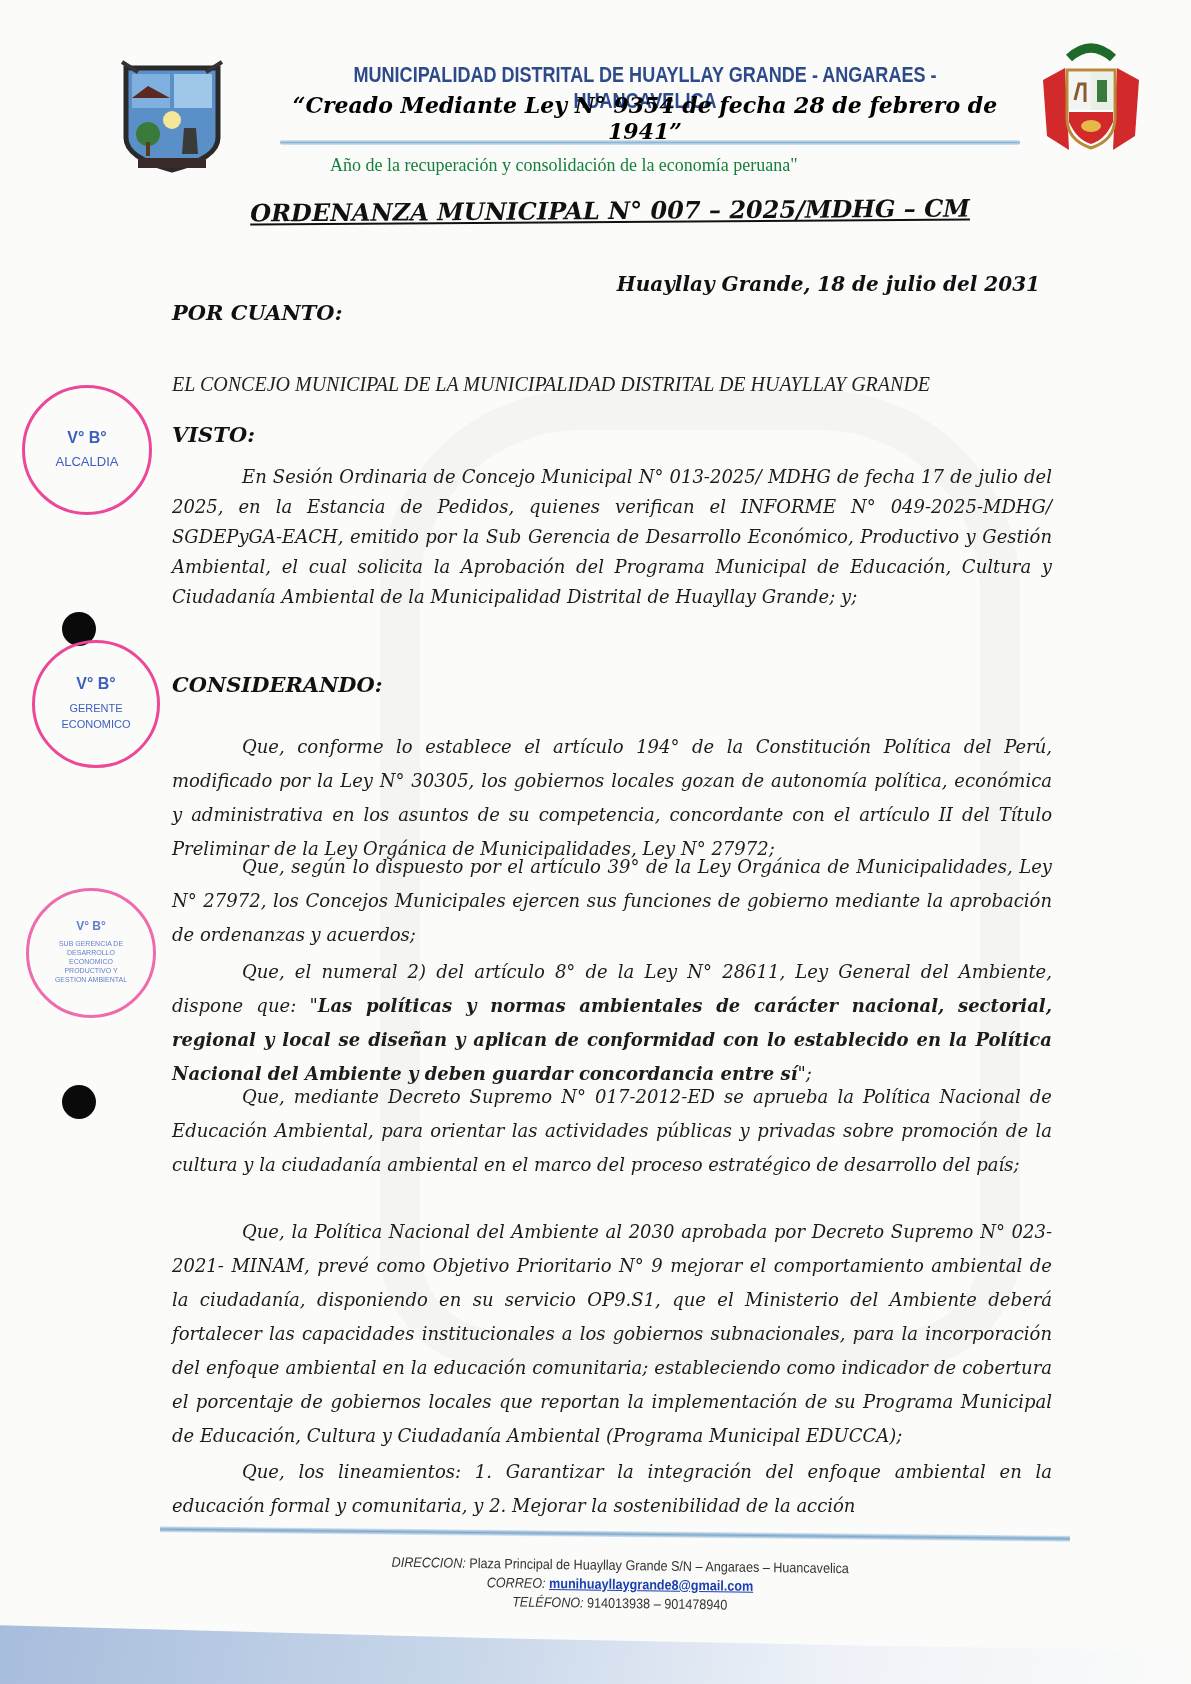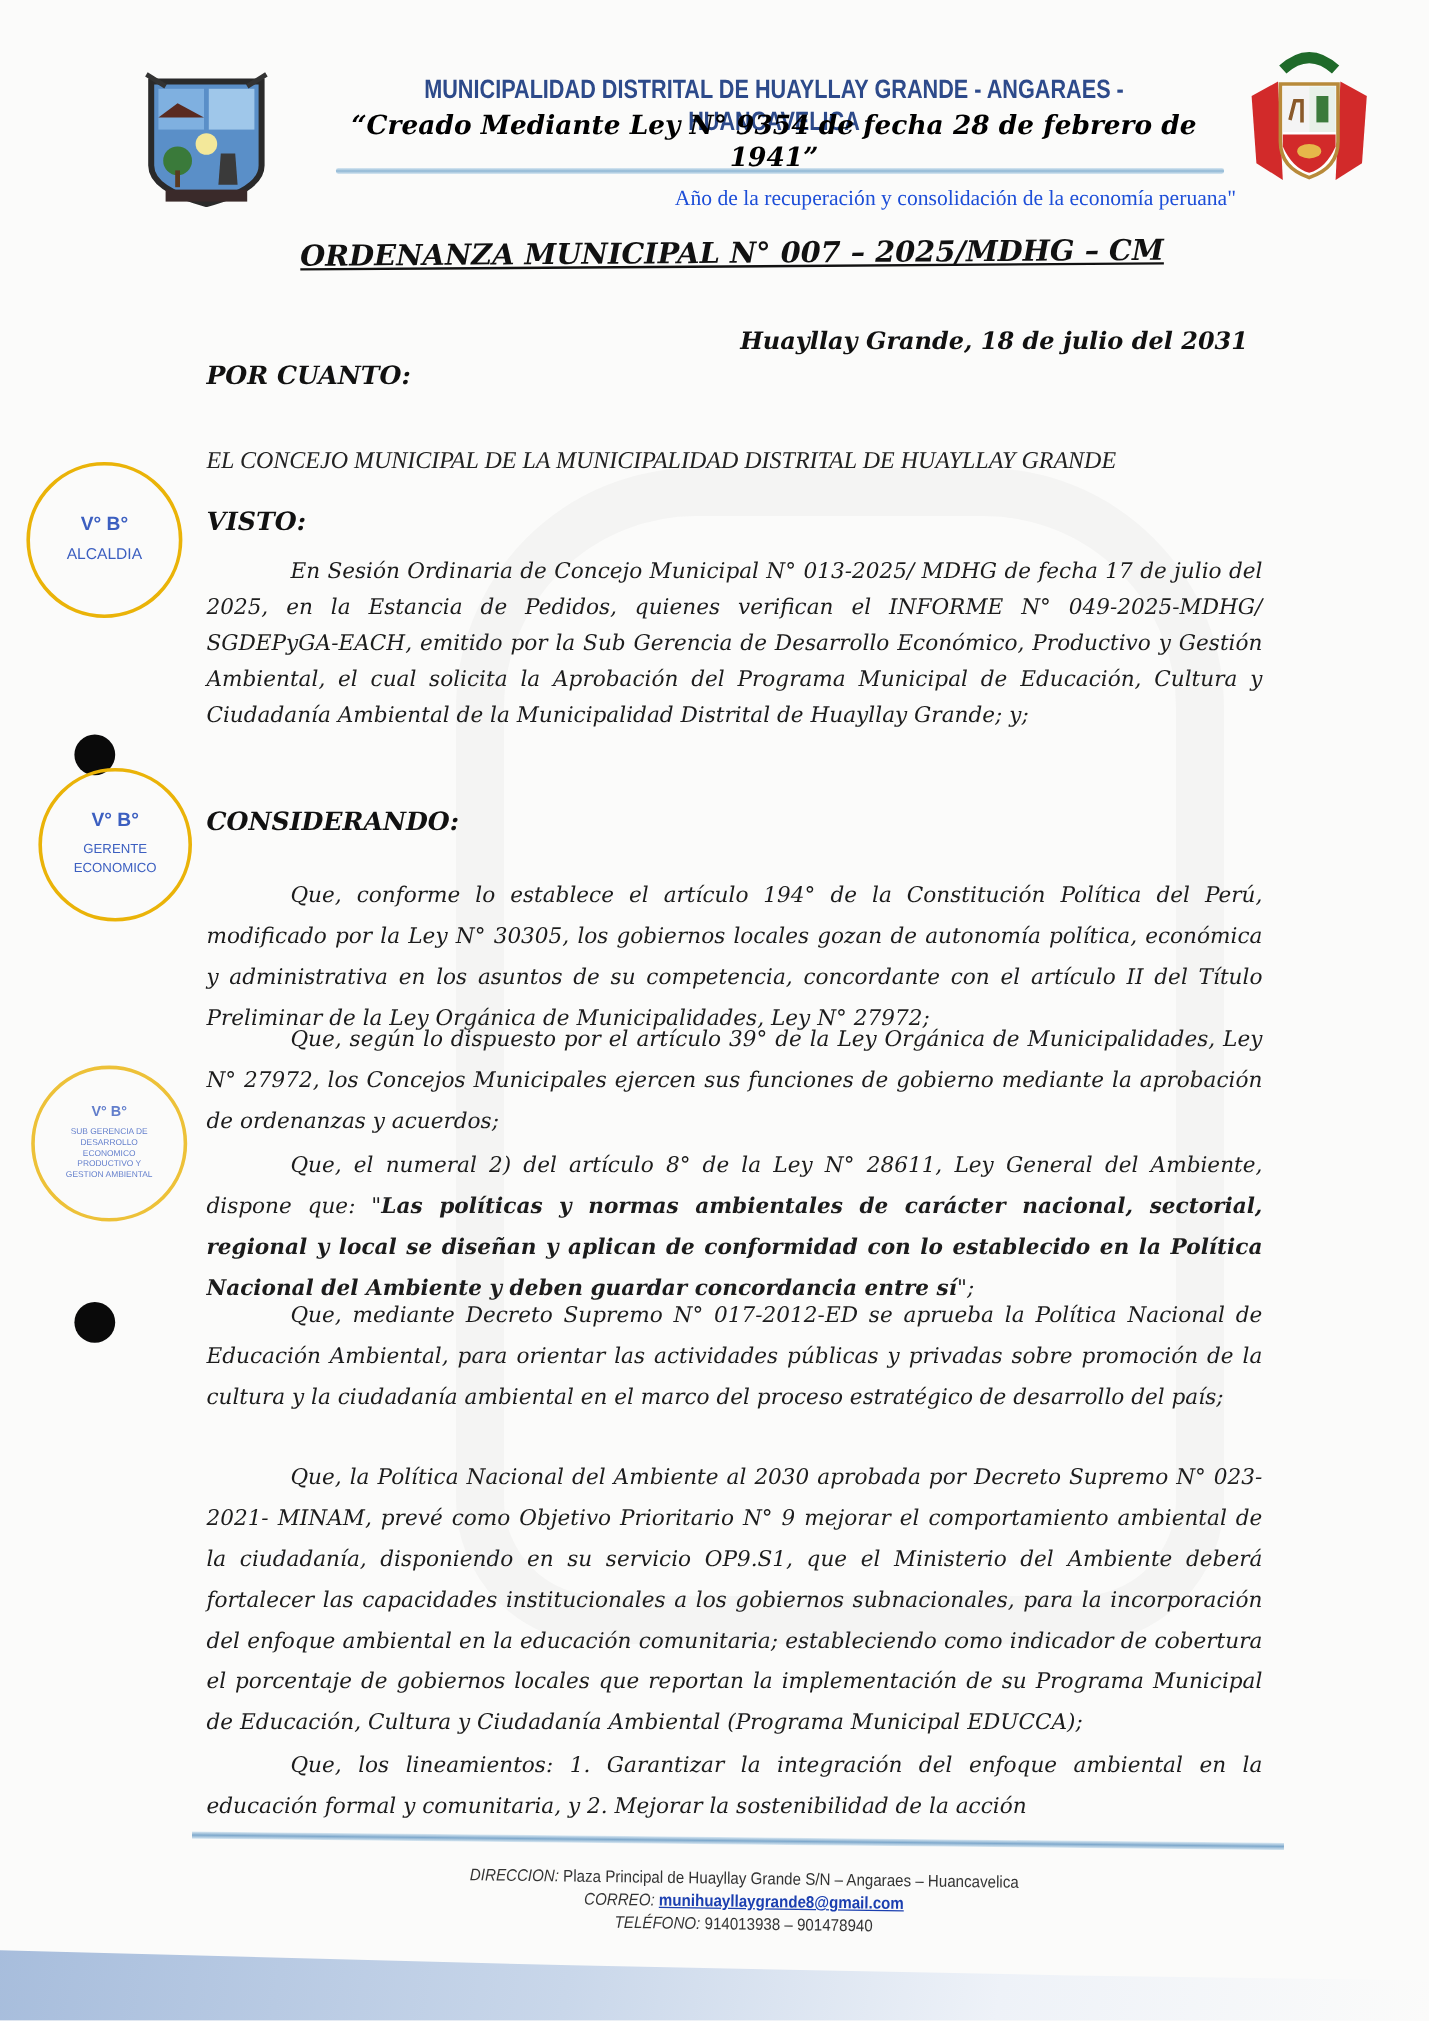--- a/index.html
+++ b/index.html
@@ -23,22 +23,22 @@
     left:260px; top:92px; width:770px; text-align:center;
     font-family:"DejaVu Serif", serif; font-style:italic; font-weight:bold;
     font-size:22px; color:#000000;
   }
   .header-rule {
     left:280px; top:140px; width:740px; height:5px;
     background:linear-gradient(#d9e8f2,#8fb7d4,#d9e8f2);
     border-radius:2px;
   }
   .year-text {
-    left:330px; top:155px; width:700px; text-align:right;
-    font-family:"Liberation Serif", serif; font-size:18px; color:#1d4ed8;
+    left:330px; top:155px; width:700px; text-align:left;
+    font-family:"Liberation Serif", serif; font-size:18px; color:#15803d;
   }
   .doc-title {
     left:230px; top:196px; width:760px; text-align:center;
     font-family:"DejaVu Serif", serif; font-style:italic; font-weight:bold;
     font-size:24px; color:#111; text-decoration:underline;
     transform:rotate(-0.4deg);
   }
   .place-date {
     left:580px; top:272px; width:460px; text-align:right;
     font-style:italic; font-weight:bold; font-size:20px; color:#111;
@@ -52,21 +52,21 @@
   }
   .para {
     left:172px; width:880px;
     font-family:"DejaVu Serif", serif; font-style:italic;
     font-size:18px; line-height:30px; text-align:justify; color:#1c1c1c;
   }
   .para .indent { display:inline-block; width:70px; }
   .para.tight { line-height:34px; }
   .para b { font-weight:bold; }
   
-  .stamp { border:3px solid #eab308; border-radius:50%; color:#3c5fc0;
+  .stamp { border:3px solid #ec4899; border-radius:50%; color:#3c5fc0;
     font-family:"Liberation Sans", sans-serif; text-align:center; }
   .stamp .inner { position:absolute; left:50%; top:50%; transform:translate(-50%,-50%);
     font-size:13px; line-height:16px; white-space:nowrap; }
   .stamp .vb { font-weight:bold; font-size:16px; display:block; margin-bottom:8px; }
   .hole { width:34px; height:34px; border-radius:50%; background:#0a0a0a; }
   
   .footer-rule {
     left:160px; top:1531px; width:910px; height:6px;
     background:linear-gradient(#d9e8f2,#7fa9cc,#d9e8f2);
     transform:rotate(0.6deg);

